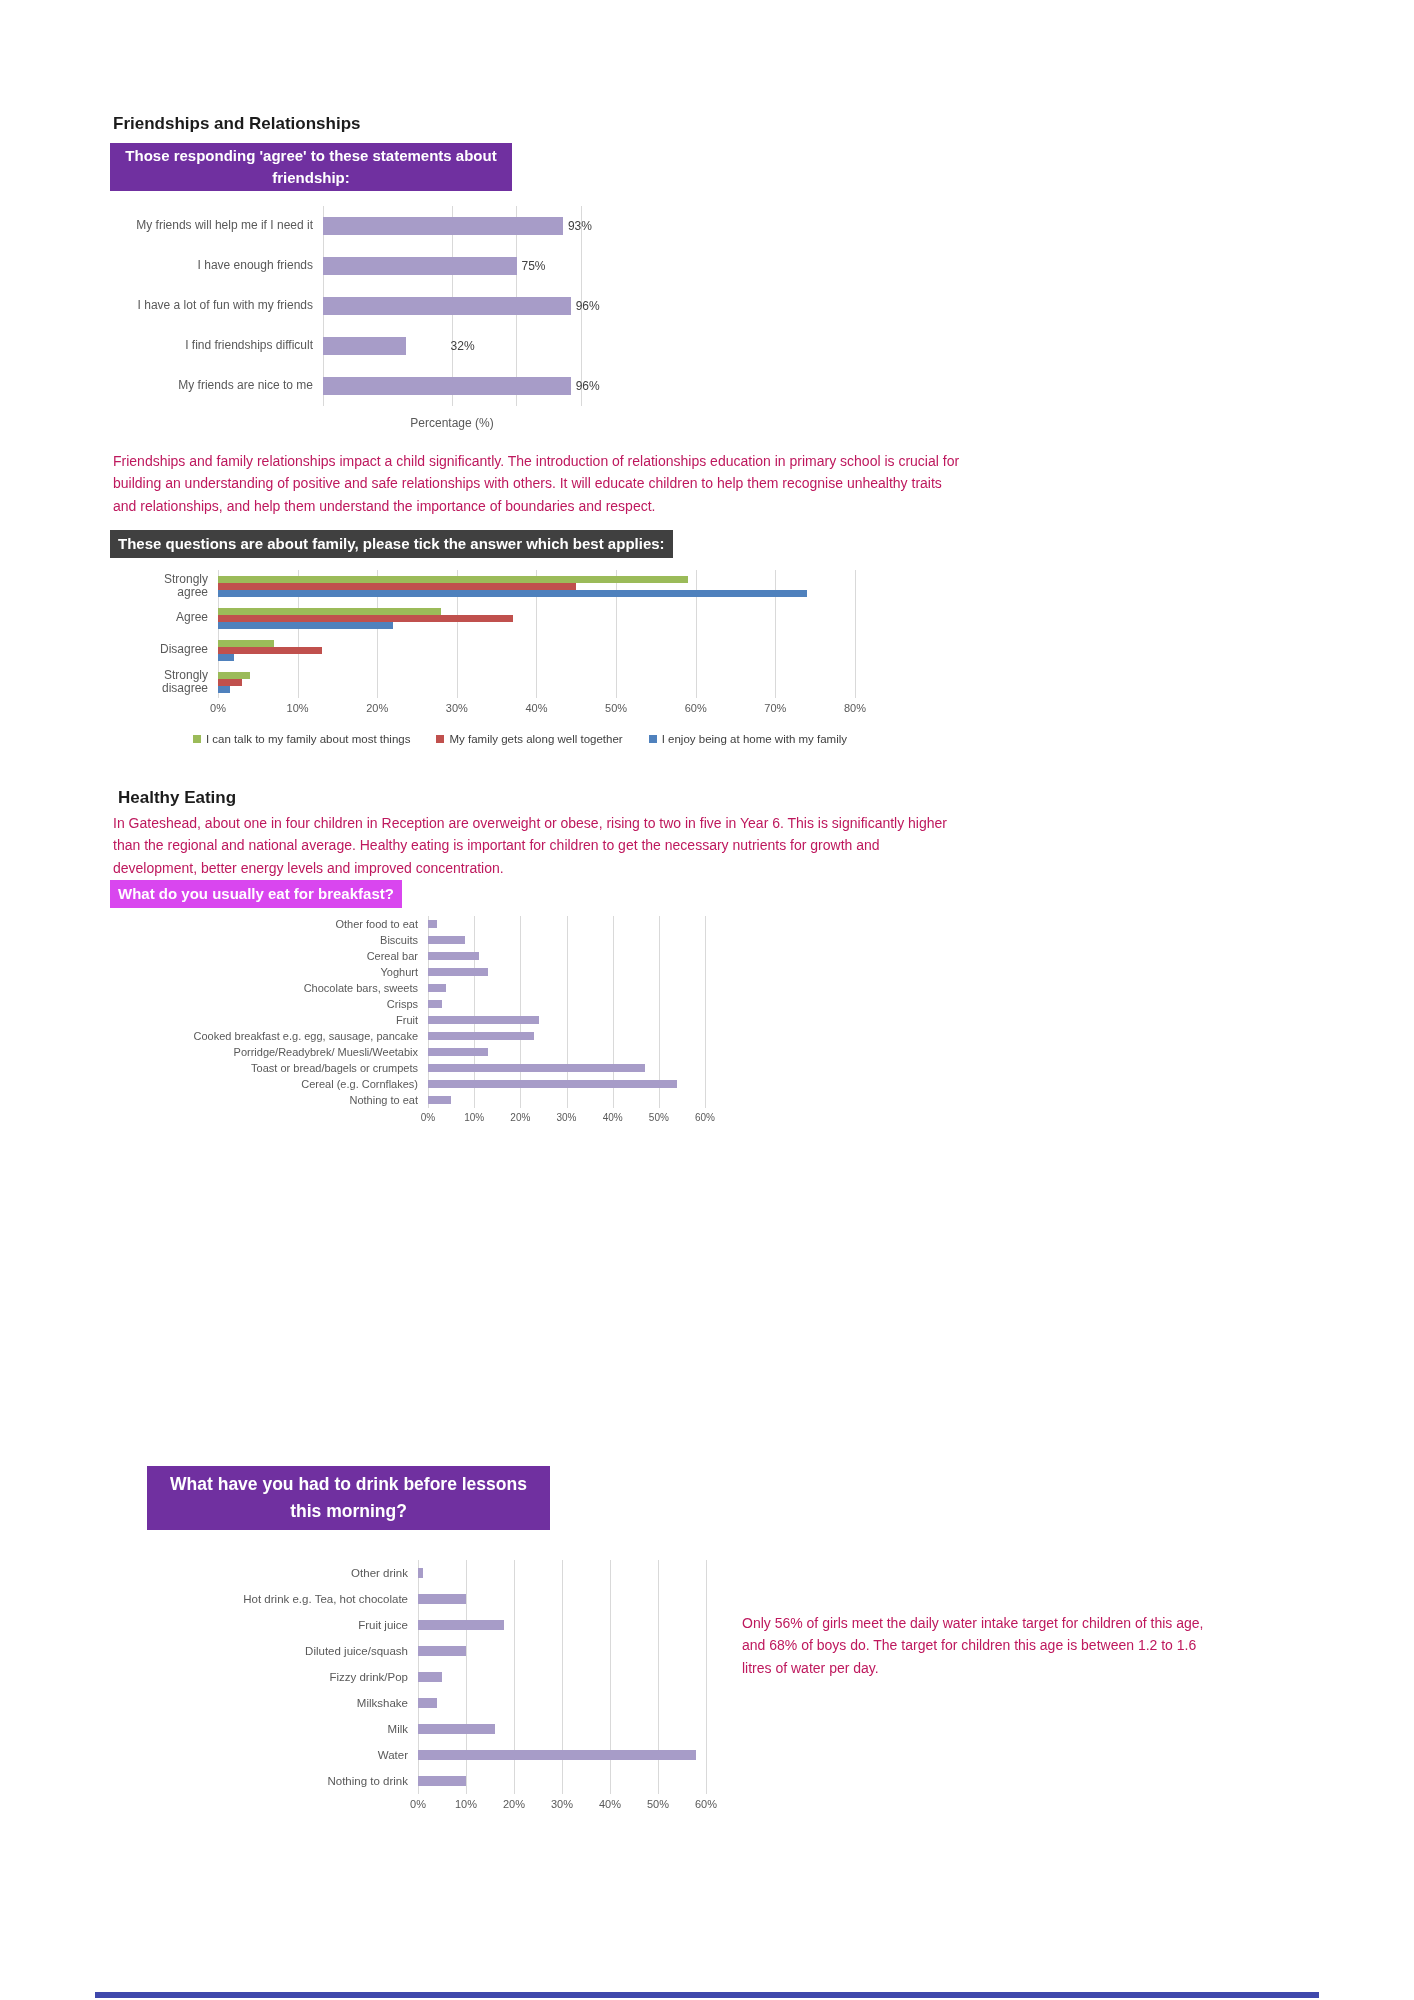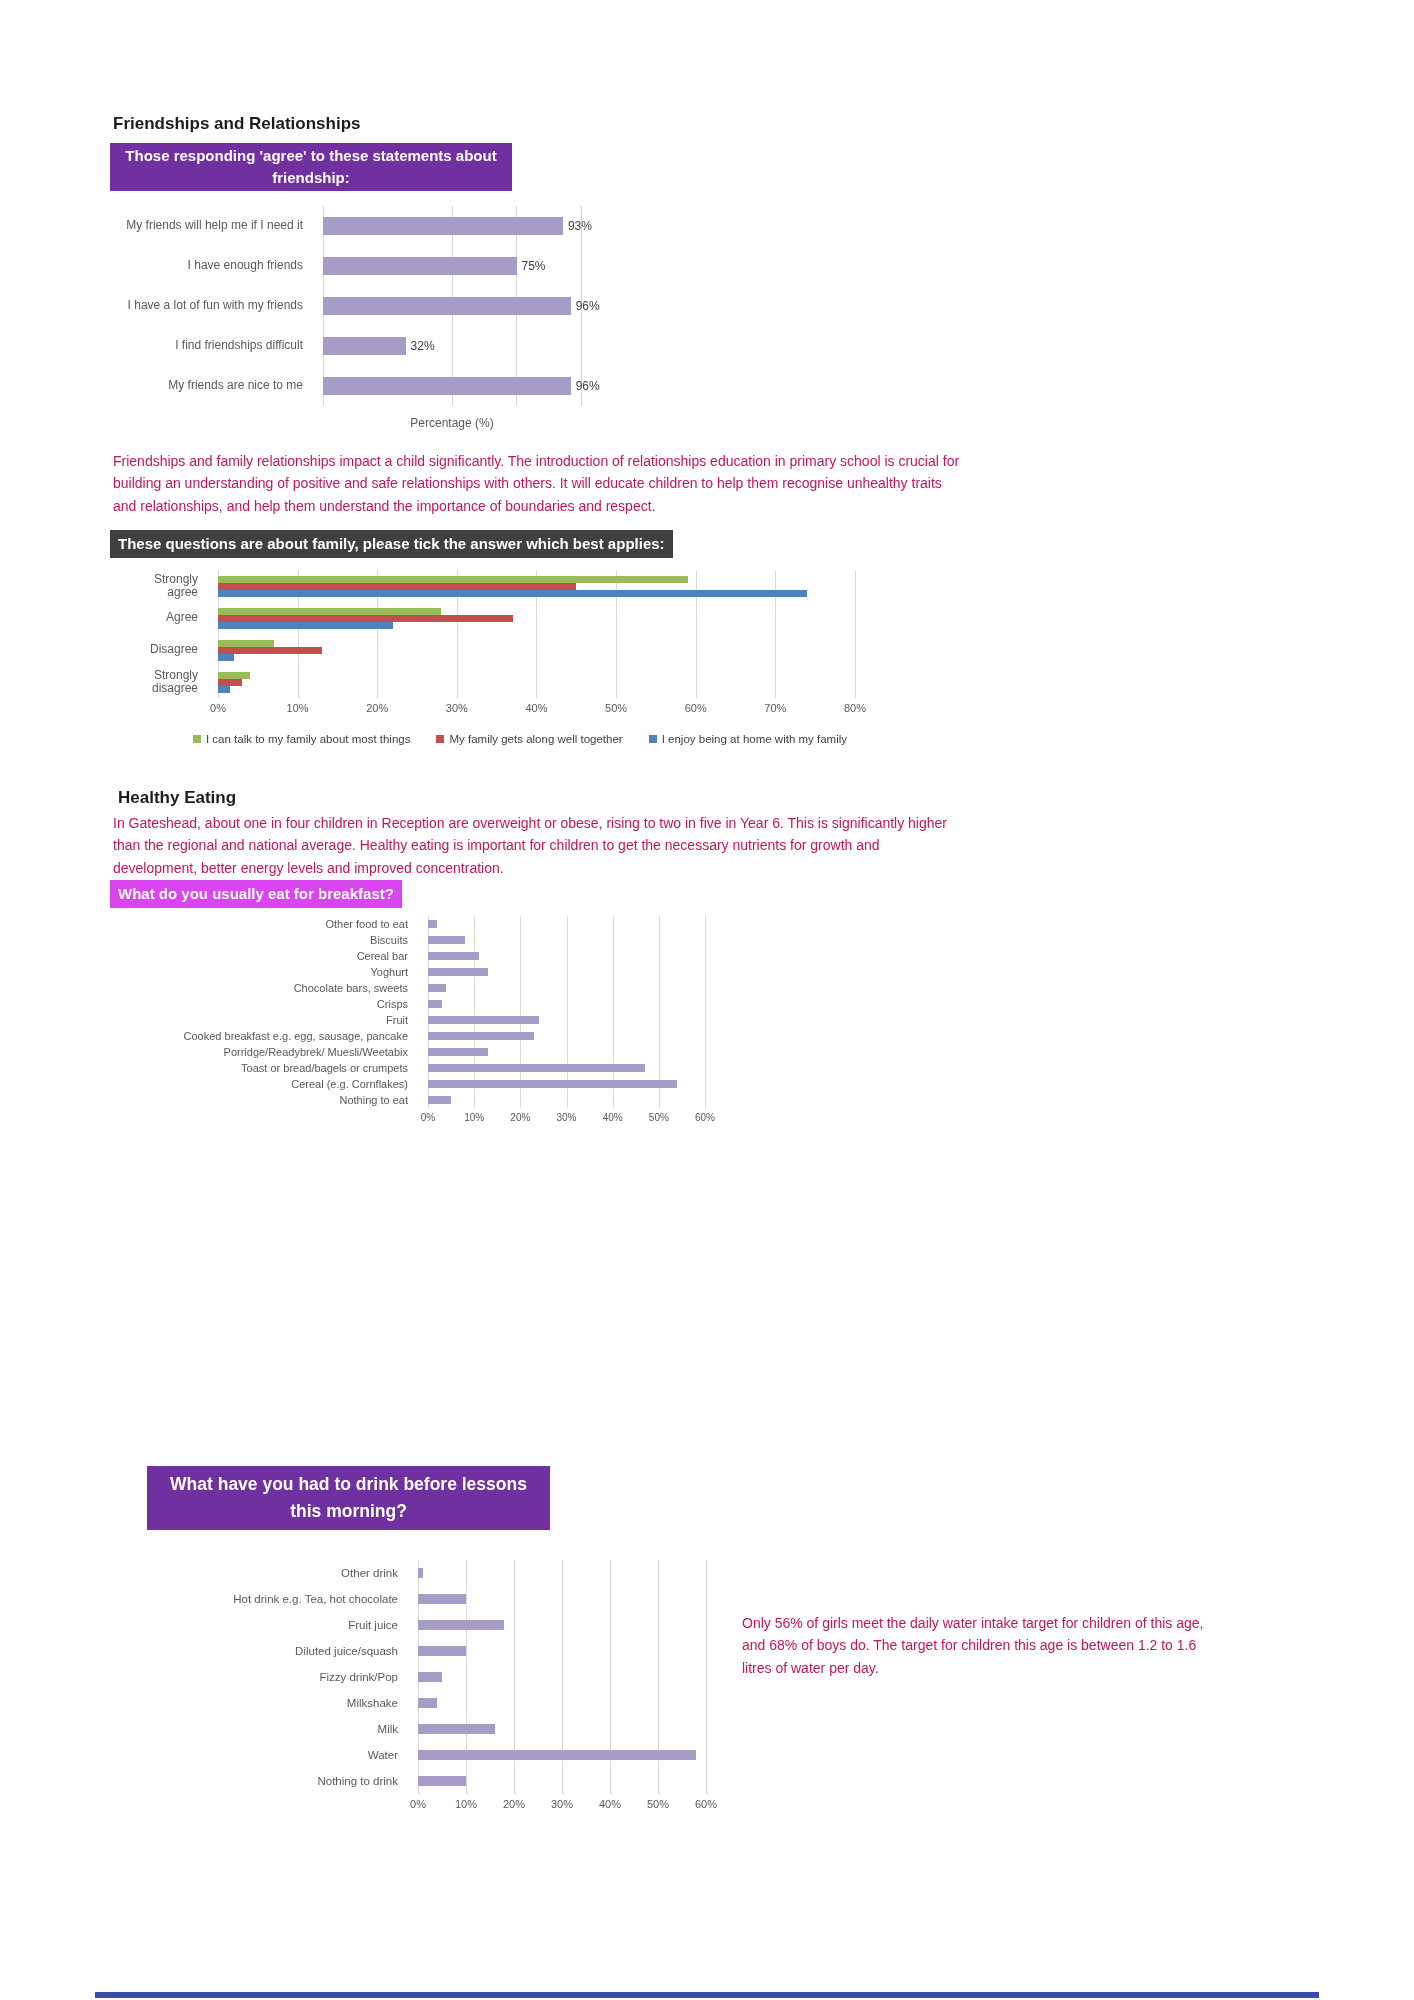--- a/index.html
+++ b/index.html
@@ -12,21 +12,21 @@
   .banner{
     position:absolute;background:#7030a0;color:#ffffff;font-weight:bold;
     font-size:15px;line-height:1.45;padding:2px 6px;box-sizing:border-box;
   }
   .banner.center{text-align:center;}
   .banner.nowrap{white-space:nowrap;padding:3px 8px;}
   .banner.big{font-size:17.5px;line-height:1.55;padding:5px 8px;}
   .chart{position:absolute;}
   .c-row{display:flex;align-items:center;height:var(--row-h);}
   .c-label{
-    flex:none;width:var(--label-w);box-sizing:border-box;padding-right:20px;
+    flex:none;width:var(--label-w);box-sizing:border-box;padding-right:10px;
     text-align:right;font-size:var(--lbl-fs,12px);color:#595959;line-height:1.1;
   }
   .c-track{
     position:relative;flex:none;width:var(--plot-w);height:100%;
     display:flex;align-items:center;border-right:1px solid #d9d9d9;
   }
   .c-bar{flex:none;height:var(--bar-h);}
   .c-val{font-size:12px;color:#404040;margin-left:5px;white-space:nowrap;}
   .c-cluster{position:absolute;left:0;top:0;bottom:0;width:100%;display:flex;flex-direction:column;justify-content:center;}
   .c-gbar{height:var(--bar-h);}
@@ -64,21 +64,21 @@
       </div>
       <div class="c-row">
         <div class="c-label">I have a lot of fun with my friends</div>
         <div class="c-track" style="background-image: repeating-linear-gradient(to right, rgb(217, 217, 217) 0px, rgb(217, 217, 217) 1px, transparent 1px, transparent 25%);">
           <div class="c-bar" style="width: 96%; background: rgb(167, 156, 200);"></div>
           <span class="c-val">96%</span>
         </div>
       </div>
       <div class="c-row">
         <div class="c-label">I find friendships difficult</div>
-        <div class="c-track" style="background-image: repeating-linear-gradient(to right, rgb(217, 217, 217) 0px, rgb(217, 217, 217) 1px, transparent 1px, transparent 25%);">
+        <div class="c-track" style="background-image: repeating-linear-gradient(to right, rgb(217, 217, 217) 0px, rgb(217, 217, 217) 1px, transparent 1px, transparent 25%); gap: 40px;">
           <div class="c-bar" style="width: 32%; background: rgb(167, 156, 200);"></div>
           <span class="c-val">32%</span>
         </div>
       </div>
       <div class="c-row">
         <div class="c-label">My friends are nice to me</div>
         <div class="c-track" style="background-image: repeating-linear-gradient(to right, rgb(217, 217, 217) 0px, rgb(217, 217, 217) 1px, transparent 1px, transparent 25%);">
           <div class="c-bar" style="width: 96%; background: rgb(167, 156, 200);"></div>
           <span class="c-val">96%</span>
         </div>

